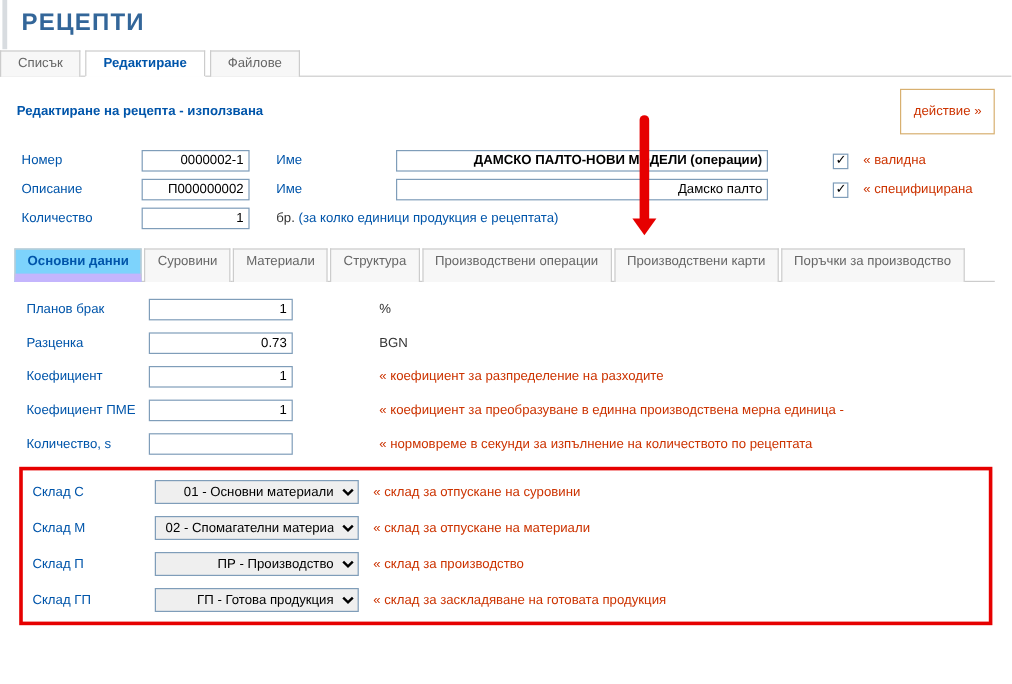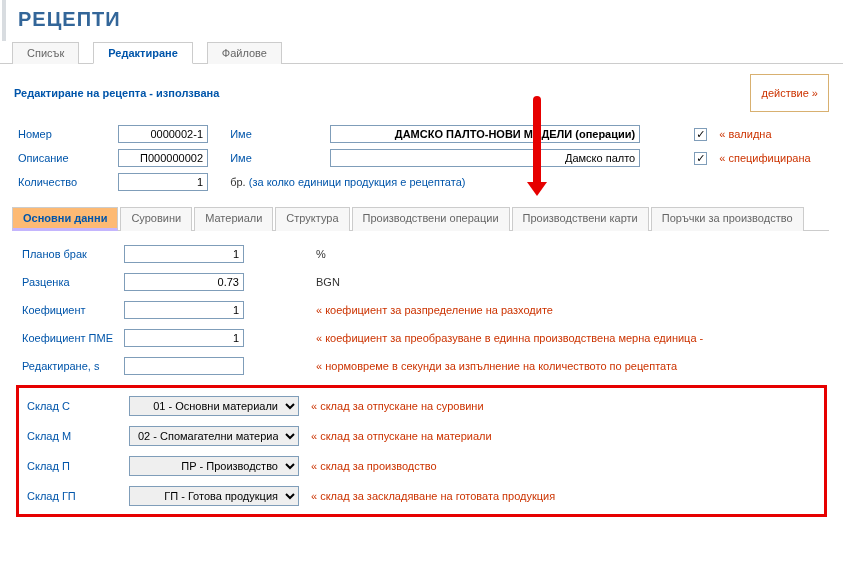--- a/index.html
+++ b/index.html
@@ -16,22 +16,21 @@
     font-size: 20px;
     font-weight: bold;
     padding: 8px 12px 10px 12px;
     letter-spacing: 1px;
     border-left: 4px solid #d8dce0;
     margin-left: 2px;
   }
   .tabs-top {
     display: flex;
     border-bottom: 1px solid #ccc;
-    padding-left: 12px;
-    gap: 12px;
+    gap: 2px;
   }
   .tabs-top .tab {
     border: 1px solid #ccc;
     border-bottom: none;
     padding: 4px 14px;
     background: #f7f7f7;
     margin-right: 2px;
     color: #666;
     cursor: pointer;
     position: relative;
@@ -94,24 +93,24 @@
     padding: 4px 10px;
     background: #f7f7f7;
     margin-right: 2px;
     color: #666;
     cursor: pointer;
     position: relative;
     top: 1px;
     white-space: nowrap;
   }
   .subtabs .tab.active {
-    background: #fdba74;
+    background: #7dd3fc;
     color: #0055aa;
     font-weight: bold;
-    border-bottom: 3px solid #c4b5fd;
+    border-bottom: 7px solid #c4b5fd;
   }
   .panel { padding: 8px 2px; }
   .desc-textarea { width: 550px; height: 70px; resize:none; }
   .right-num { text-align: right; width: 120px; }
   .panel-table td { padding: 4px 4px; }
   .unit { color:#333; padding-left:12px; }
   .red-box {
     border: 3px solid #e60000;
     padding: 2px 2px;
     margin-top: 4px;
@@ -219,21 +218,21 @@
         <td></td>
         <td><span class="link-note">коефициент за разпределение на разходите</span></td>
       </tr>
       <tr>
         <td class="lbl">Коефициент ПМЕ</td>
         <td><input type="text" class="right-num" value="1" style=""></td>
         <td></td>
         <td><span class="link-note">коефициент за преобразуване в единна производствена мерна единица -</span></td>
       </tr>
       <tr>
-        <td class="lbl">Редактиране, s</td>
+        <td class="lbl">Количество, s</td>
         <td><input type="text" class="right-num" value="" style=""></td>
         <td></td>
         <td><span class="link-note">нормовреме в секунди за изпълнение на количеството по рецептата</span></td>
       </tr>
     </tbody>
       </table>
 
     <div class="red-box">
       <table class="panel-table">
         <tbody>

